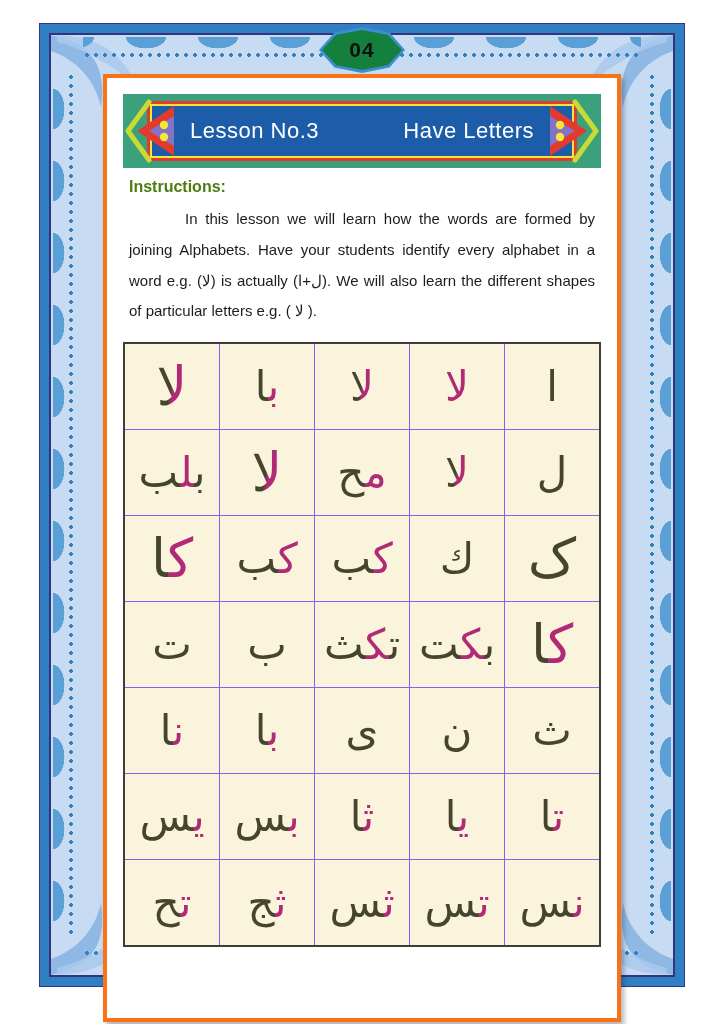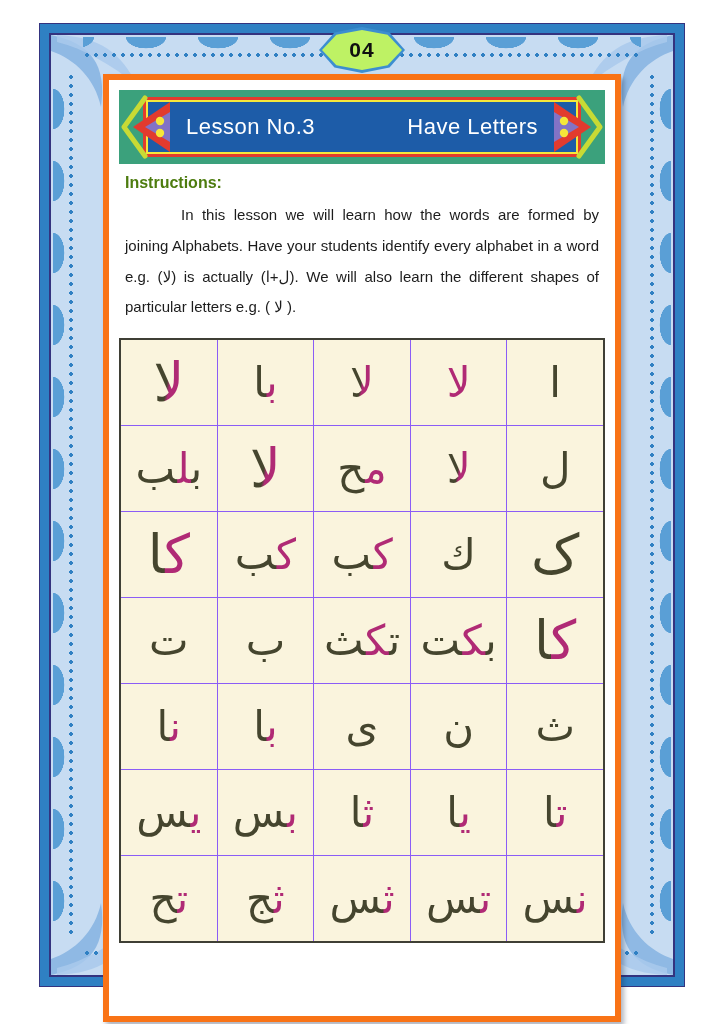--- a/index.html
+++ b/index.html
@@ -56,30 +56,30 @@
   .corner.tr{top:0;right:0;transform:scaleX(-1);}
   .corner.bl{bottom:0;left:0;transform:scaleY(-1);}
   .corner.br{bottom:0;right:0;transform:scale(-1,-1);}
   
   .badge{
     position:absolute;top:-6px;left:50%;transform:translateX(-50%);
     width:86px;height:46px;background:#3c8ed0;
     clip-path:polygon(0% 50%,18% 12%,50% 0%,82% 12%,100% 50%,82% 88%,50% 100%,18% 88%);
   }
   .badge .inner{
-    position:absolute;inset:3px;background:#bef264;
+    position:absolute;inset:3px;background:#15803d;
     clip-path:polygon(0% 50%,18% 12%,50% 0%,82% 12%,100% 50%,82% 88%,50% 100%,18% 88%);
     display:flex;align-items:center;justify-content:center;
     font-size:21px;font-weight:bold;color:#101010;letter-spacing:1px;
   }
   
   .panel{
     position:absolute;left:103px;top:74px;width:518px;height:948px;
-    box-sizing:border-box;background:#ffffff;border:6px solid #f97316;
-    padding:10px;box-shadow:3px 4px 5px rgba(30,40,70,.35);
+    box-sizing:border-box;background:#ffffff;border:4px solid #f97316;
+    padding:16px;box-shadow:3px 4px 5px rgba(30,40,70,.35);
   }
   
   .banner{position:relative;height:74px;background:#3ba17c;}
   .banner-bar{
     position:absolute;top:7px;bottom:7px;left:24px;right:24px;
     background:#1d5ca8;border:3px solid #e23b2e;
     box-shadow:inset 0 0 0 2px #f5e73a;
     display:flex;align-items:center;justify-content:space-between;
     padding:0 40px;box-sizing:border-box;
   }

